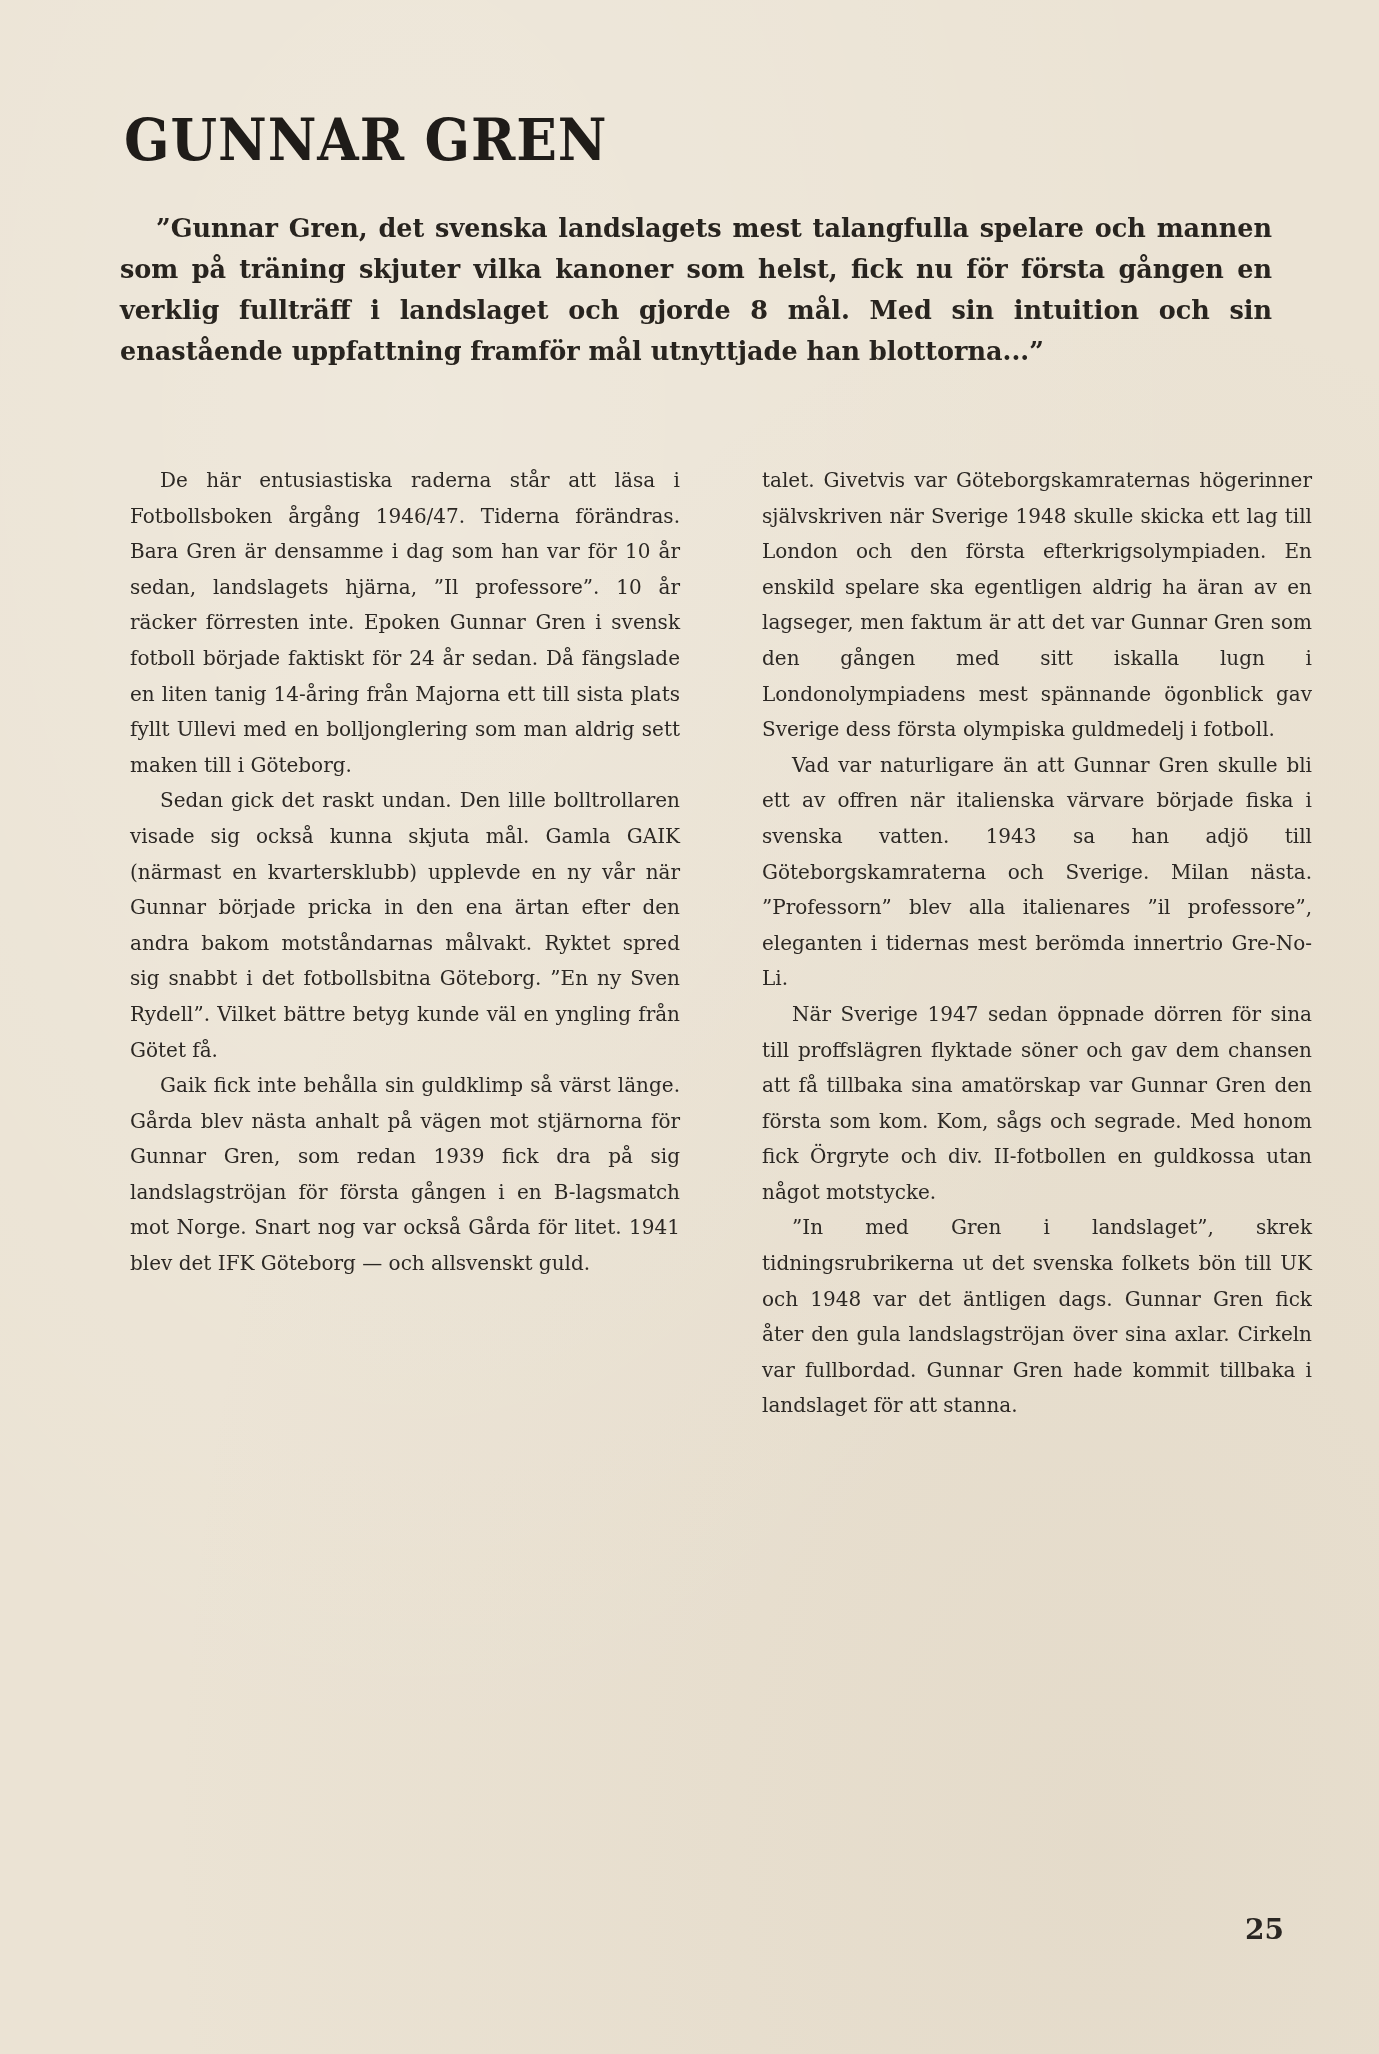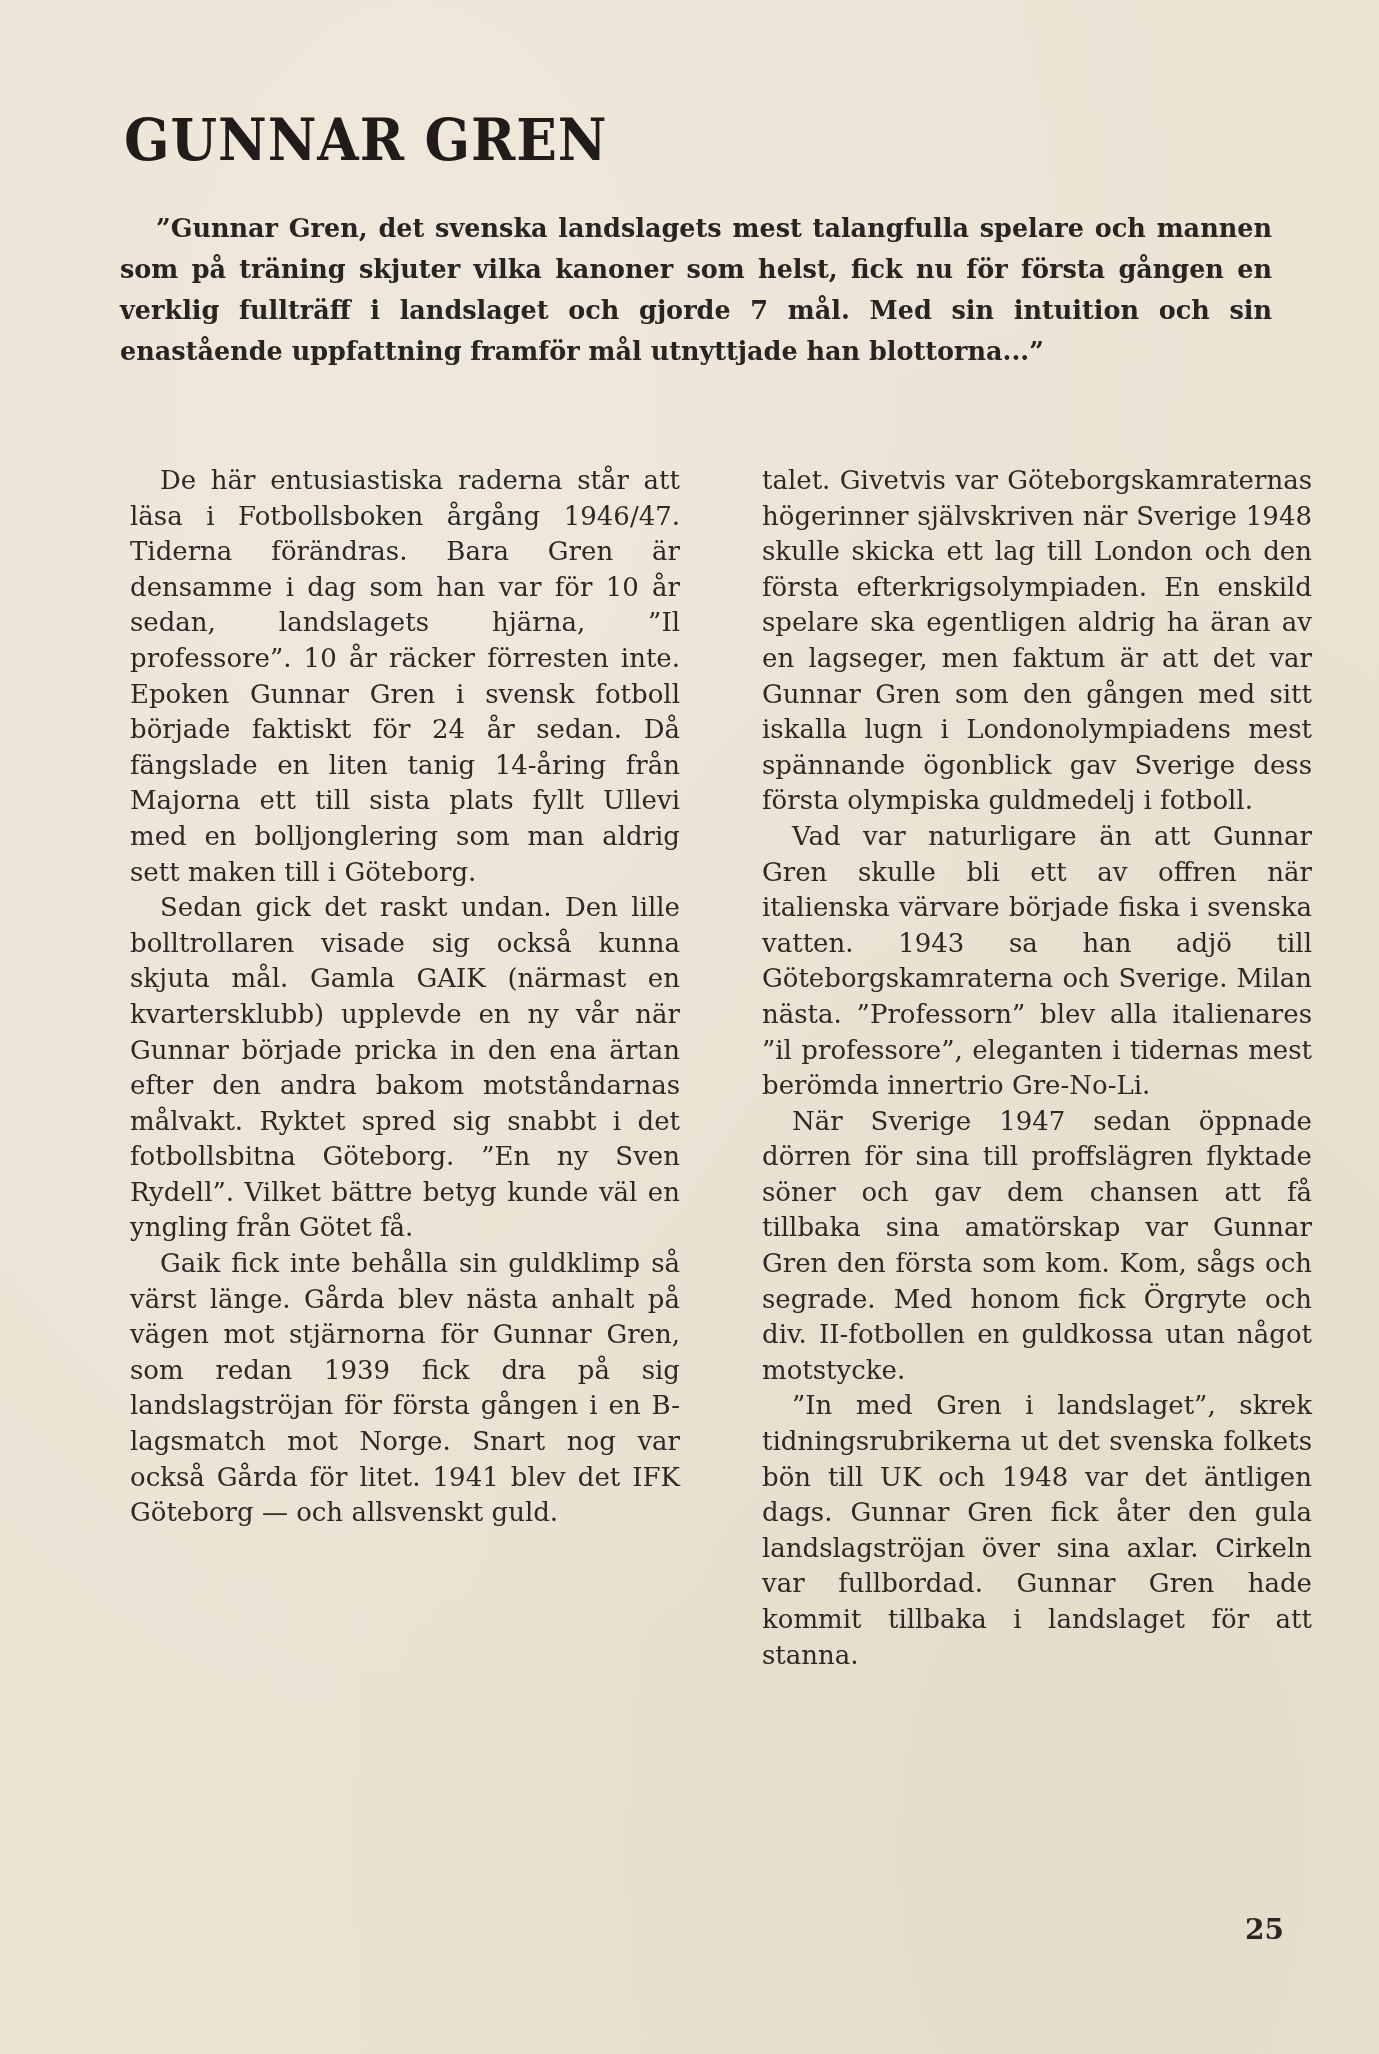--- a/index.html
+++ b/index.html
@@ -49,21 +49,21 @@
     line-height: 41px;
     color: #28241f;
     text-align: justify;
     text-indent: 36px;
   }
   .col {
     position: absolute;
     top: 463px;
     width: 550px;
     font-family: "DejaVu Serif", "Liberation Serif", serif;
-    font-size: 26px;
+    font-size: 20px;
     line-height: 35.6px;
     color: #2c2824;
     text-align: justify;
     hyphens: manual;
   }
   .col p { margin: 0; text-indent: 30px; }
   .col p.cont { text-indent: 0; }
   .col-left { left: 130px; }
   .col-right { left: 762px; }
   .page-number {
@@ -75,21 +75,21 @@
     color: #2a2622;
     text-align: right;
   }
 </style>
 </head>
 <body>
 
 <div class="page">
   <div class="title">GUNNAR GREN</div>
 
-  <div class="lead">”Gunnar Gren, det svenska landslagets mest talangfulla spelare och mannen som på träning skjuter vilka kanoner som helst, fick nu för första gången en verklig fullträff i landslaget och gjorde 7 mål. Med sin intuition och sin enastående uppfattning framför mål utnyttjade han blottorna...”</div>
+  <div class="lead">”Gunnar Gren, det svenska landslagets mest talangfulla spelare och mannen som på träning skjuter vilka kanoner som helst, fick nu för första gången en verklig fullträff i landslaget och gjorde 8 mål. Med sin intuition och sin enastående uppfattning framför mål utnyttjade han blottorna...”</div>
 
   <div class="col col-left">
     <p>De här entusiastiska raderna står att läsa i Fotbollsboken årgång 1946/47. Tiderna förändras. Bara Gren är densamme i dag som han var för 10 år sedan, landslagets hjärna, ”Il professore”. 10 år räcker förresten inte. Epoken Gunnar Gren i svensk fotboll började faktiskt för 24 år sedan. Då fängslade en liten tanig 14-åring från Majorna ett till sista plats fyllt Ullevi med en bolljonglering som man aldrig sett maken till i Göteborg.</p>
     <p>Sedan gick det raskt undan. Den lille bolltrollaren visade sig också kunna skjuta mål. Gamla GAIK (närmast en kvartersklubb) upplevde en ny vår när Gunnar började pricka in den ena ärtan efter den andra bakom motståndarnas målvakt. Ryktet spred sig snabbt i det fotbollsbitna Göteborg. ”En ny Sven Rydell”. Vilket bättre betyg kunde väl en yngling från Götet få.</p>
     <p>Gaik fick inte behålla sin guldklimp så värst länge. Gårda blev nästa anhalt på vägen mot stjärnorna för Gunnar Gren, som redan 1939 fick dra på sig landslagströjan för första gången i en B-lagsmatch mot Norge. Snart nog var också Gårda för litet. 1941 blev det IFK Göteborg — och allsvenskt guld.</p>
   </div>
 
   <div class="col col-right">
     <p class="cont">talet. Givetvis var Göteborgskamraternas högerinner självskriven när Sverige 1948 skulle skicka ett lag till London och den första efterkrigsolympiaden. En enskild spelare ska egentligen aldrig ha äran av en lagseger, men faktum är att det var Gunnar Gren som den gången med sitt iskalla lugn i Londonolympiadens mest spännande ögonblick gav Sverige dess första olympiska guldmedelj i fotboll.</p>
     <p>Vad var naturligare än att Gunnar Gren skulle bli ett av offren när italienska värvare började fiska i svenska vatten. 1943 sa han adjö till Göteborgskamraterna och Sverige. Milan nästa. ”Professorn” blev alla italienares ”il professore”, eleganten i tidernas mest berömda innertrio Gre-No-Li.</p>

